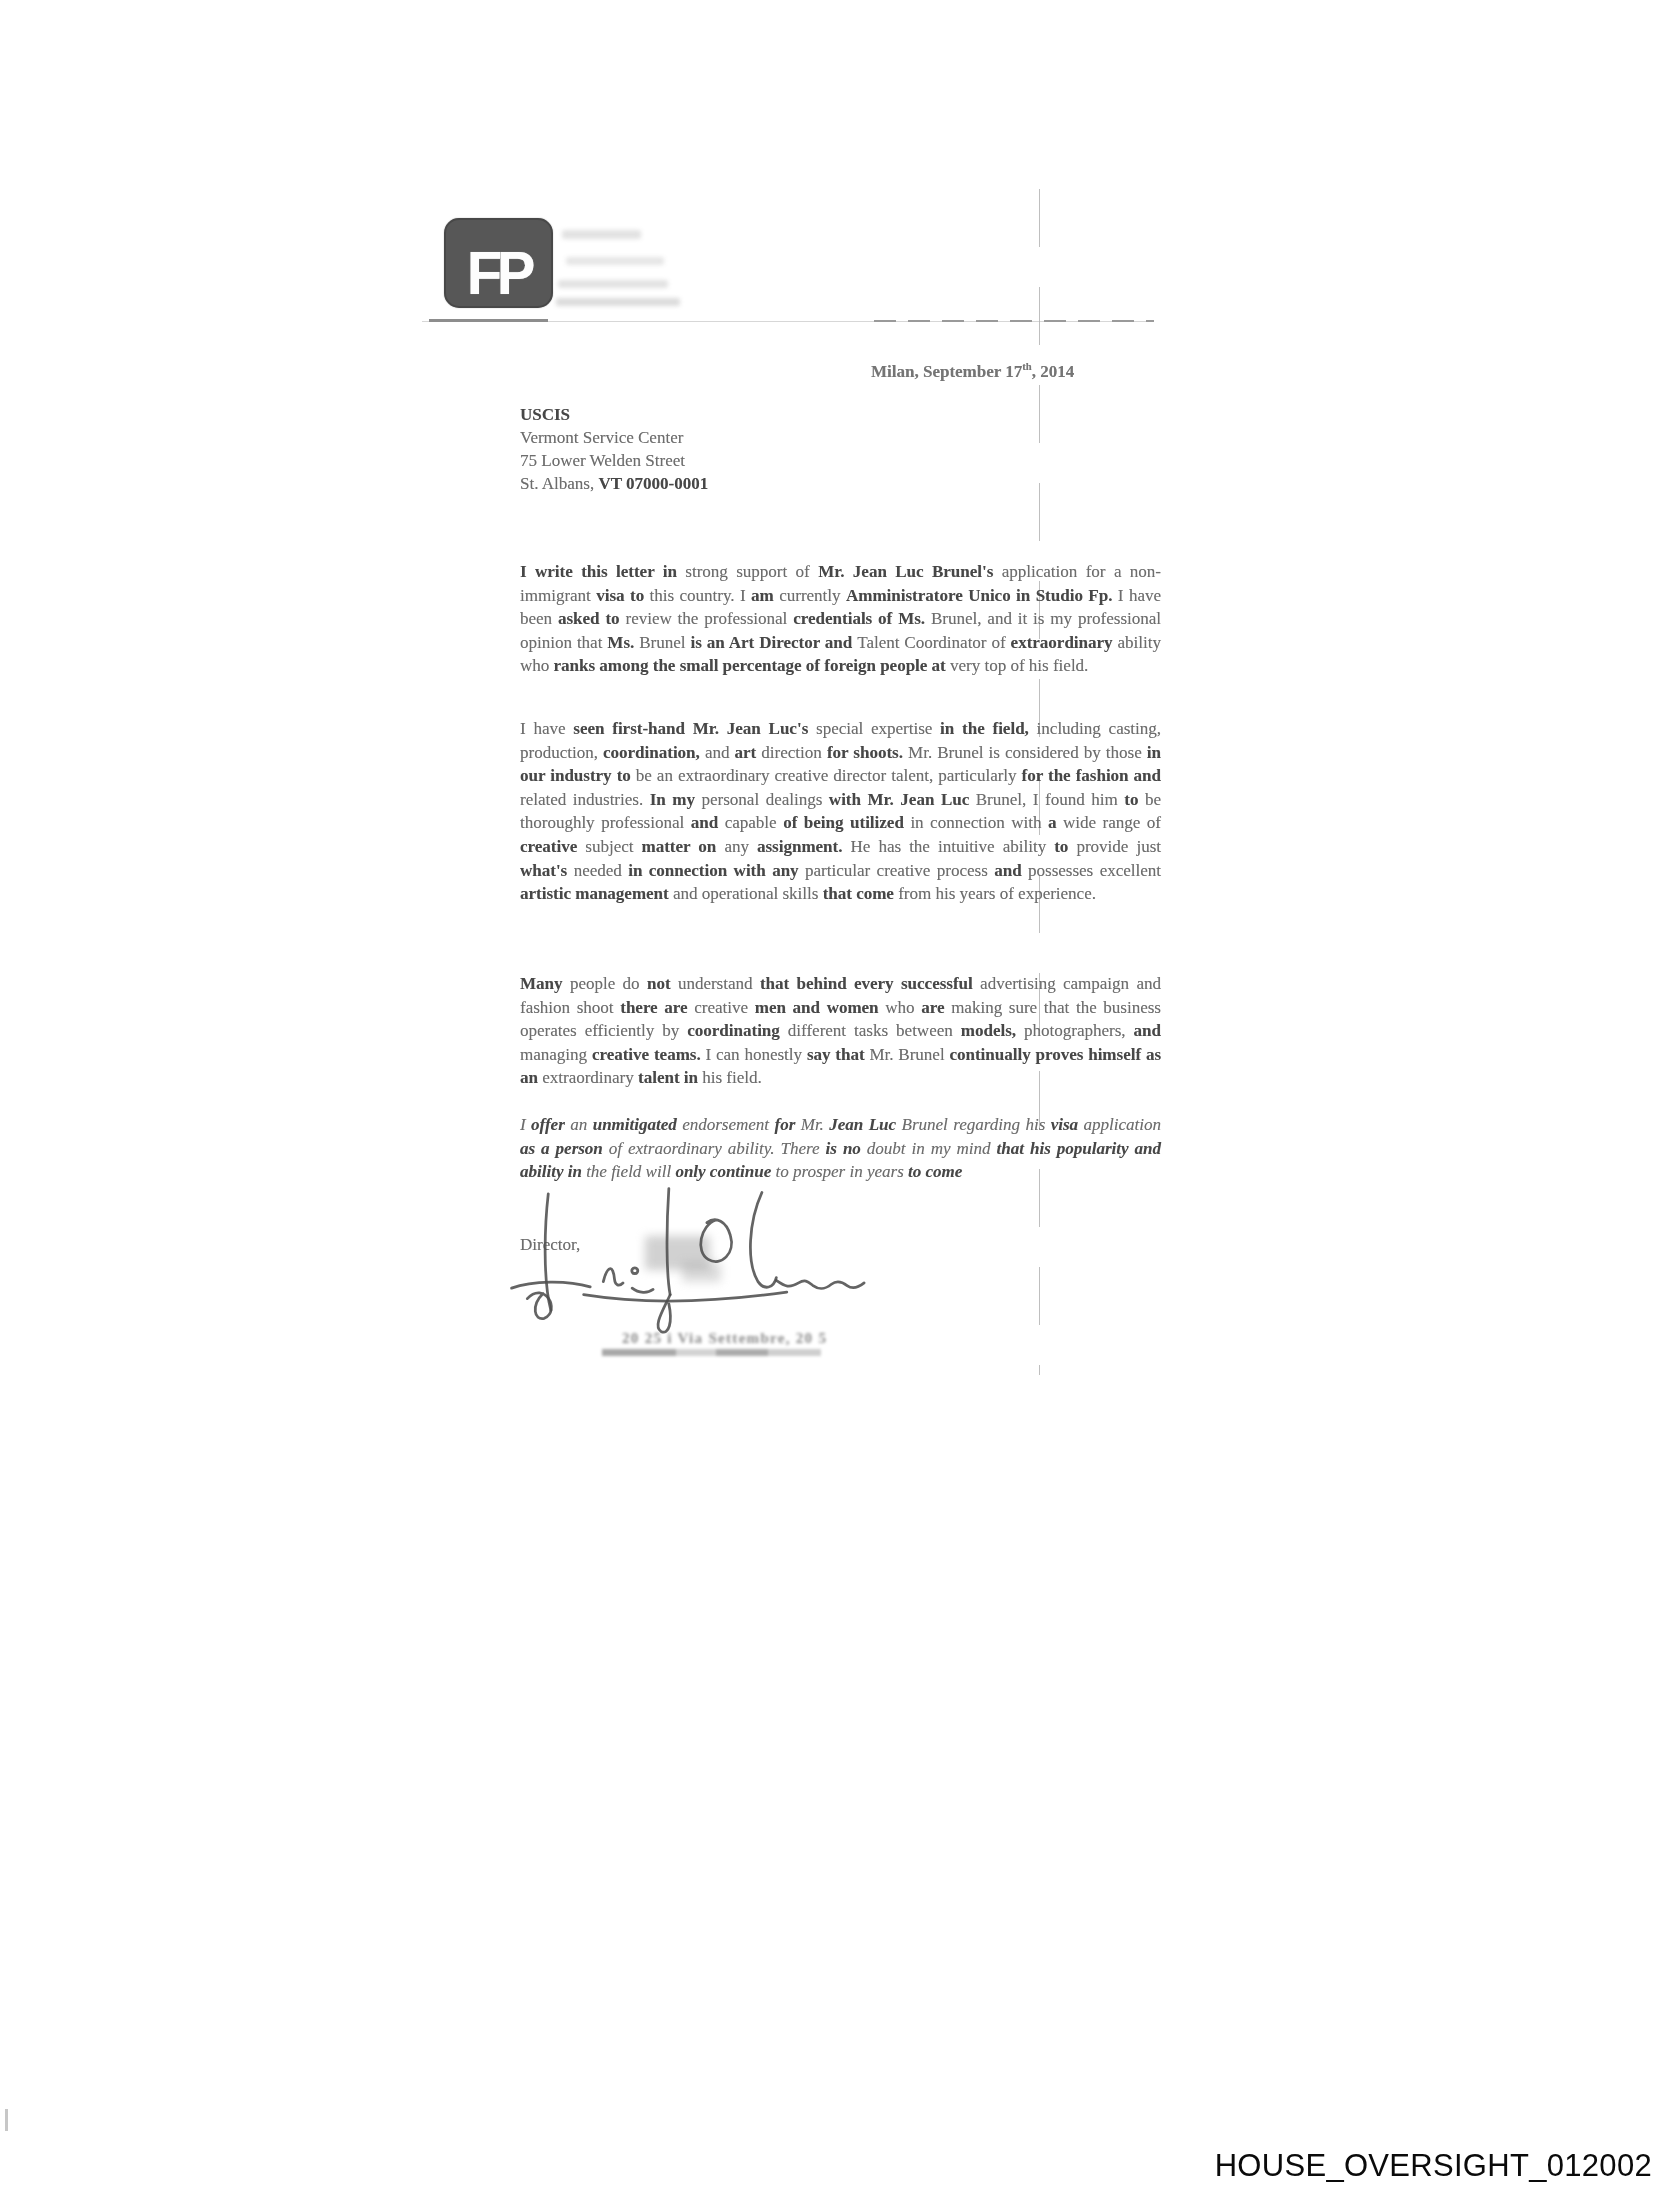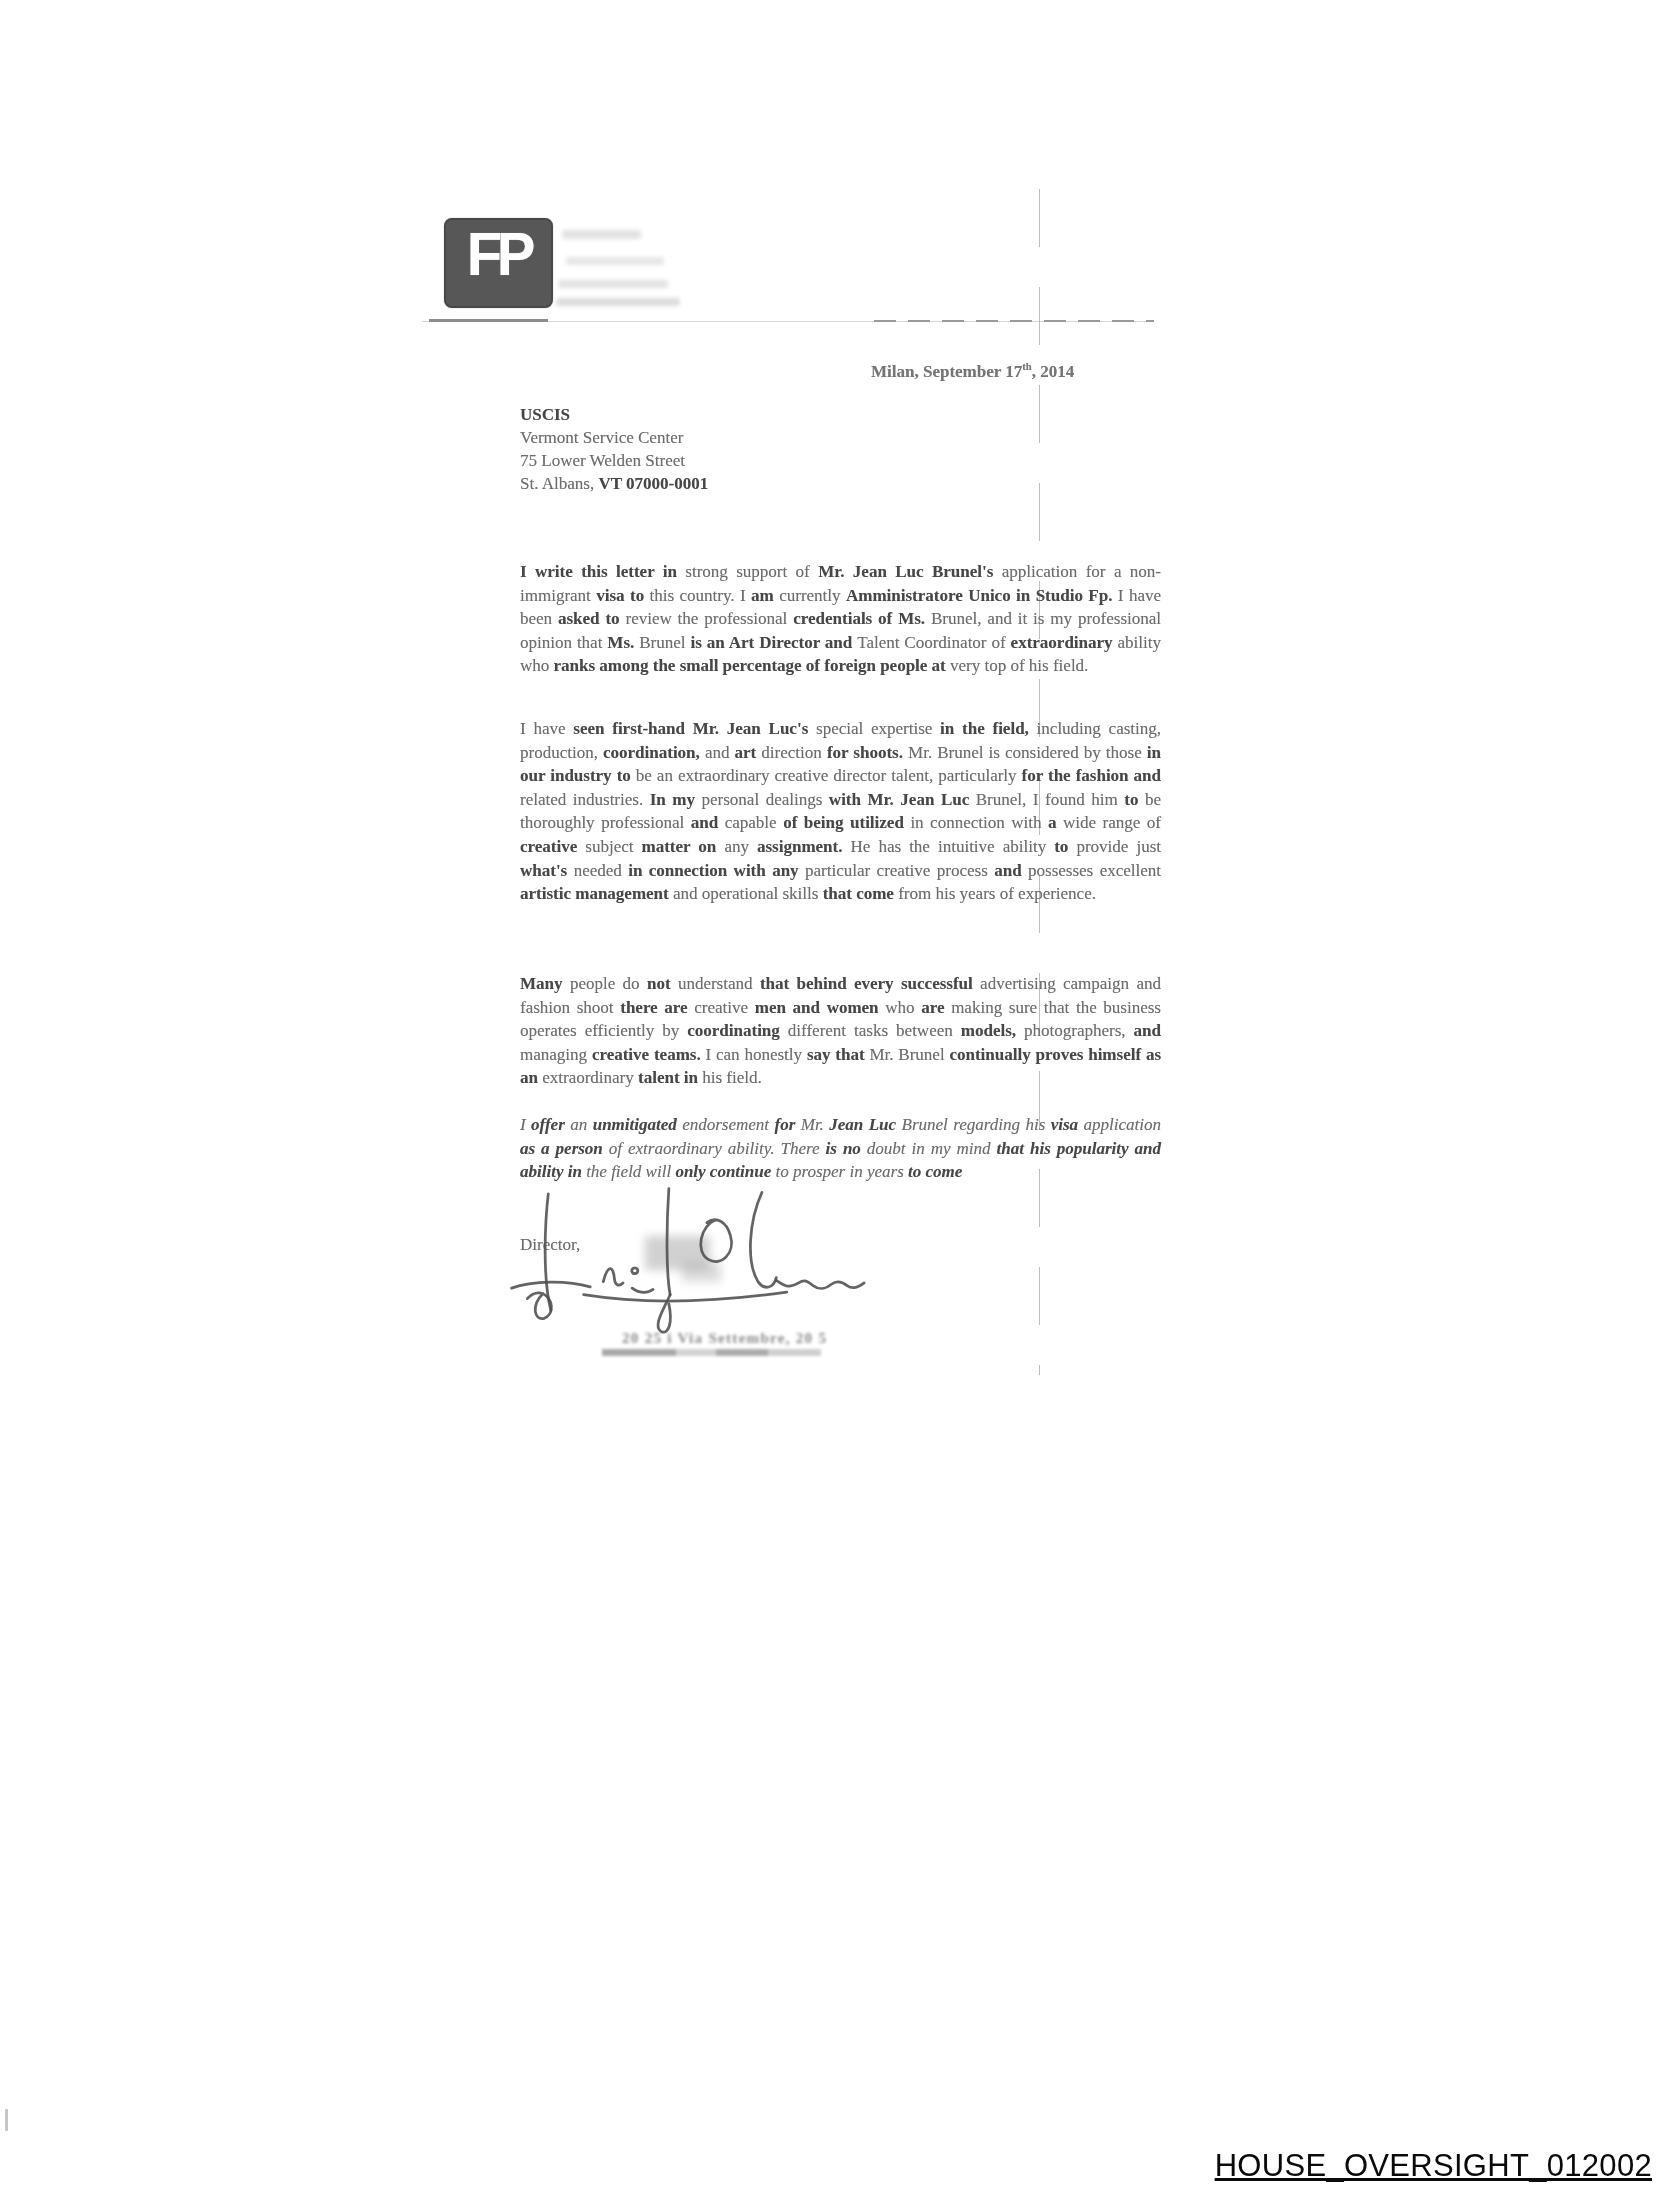--- a/index.html
+++ b/index.html
@@ -5,22 +5,22 @@
   html,body{margin:0;padding:0;background:#ffffff;}
   body{width:1669px;height:2205px;position:relative;overflow:hidden;
        font-family:"Liberation Serif", serif;}
   .sheet{position:absolute;inset:0;background:#ffffff;}
 
   
   .scan{position:absolute;inset:0;filter:blur(0.3px);}
 
   
   .logo{position:absolute;left:444px;top:218px;width:105px;height:86px;
-        background:#575757;border:2px solid #484848;border-radius:8px;
-        display:flex;align-items:flex-start;justify-content:center;
+        background:#575757;border:2px solid #484848;border-radius:15px;
+        display:flex;align-items:flex-end;justify-content:center;
         box-shadow:0 0 1.3px rgba(0,0,0,.35);}
   .logo span{font-family:"Liberation Sans",sans-serif;font-weight:700;
         font-size:58px;color:#fdfdfd;letter-spacing:-5.2px;transform:scaleY(1.05);
         text-shadow:0 0 0.7px #cfcfcf;}
   .smudge{position:absolute;background:#e2e2e2;filter:blur(2px);border-radius:2px;}
   .sm1{left:562px;top:230px;width:79px;height:8.5px;}
   .sm2{left:566px;top:257px;width:98px;height:7.9px;background:#e6e6e6;}
   .sm3{left:558px;top:280px;width:110px;height:7.9px;}
   .sm4{left:556px;top:298px;width:124px;height:7.9px;background:#dcdcdc;}
 
@@ -58,21 +58,21 @@
   
   .scrawl{position:absolute;left:622px;top:1330px;font-size:15px;color:#8b8b8b;
         letter-spacing:1.3px;filter:blur(1.4px);font-weight:700;}
   .scrawl-bar{position:absolute;left:602px;top:1349px;width:219px;height:7.2px;filter:blur(1.6px);
         background:linear-gradient(90deg,#a8a8a8 0 34%,#d3d3d3 34% 52%,#ababab 52% 76%,#cfcfcf 76% 100%);}
 
   .corner-mark{position:absolute;left:5.2px;top:2109px;width:2.6px;height:22px;background:#c7c7c7;}
 
   .docid{position:absolute;right:17px;top:2148px;
         font-family:"Liberation Sans",sans-serif;font-size:31px;color:#0a0a0a;
-        letter-spacing:0.3px;text-decoration:underline;}
+        letter-spacing:0.3px;}
 </style>
 </head>
 <body>
 
 <div class="sheet">
   <div class="scan">
 
     <div class="logo">
       <span>FP</span>
     </div>

